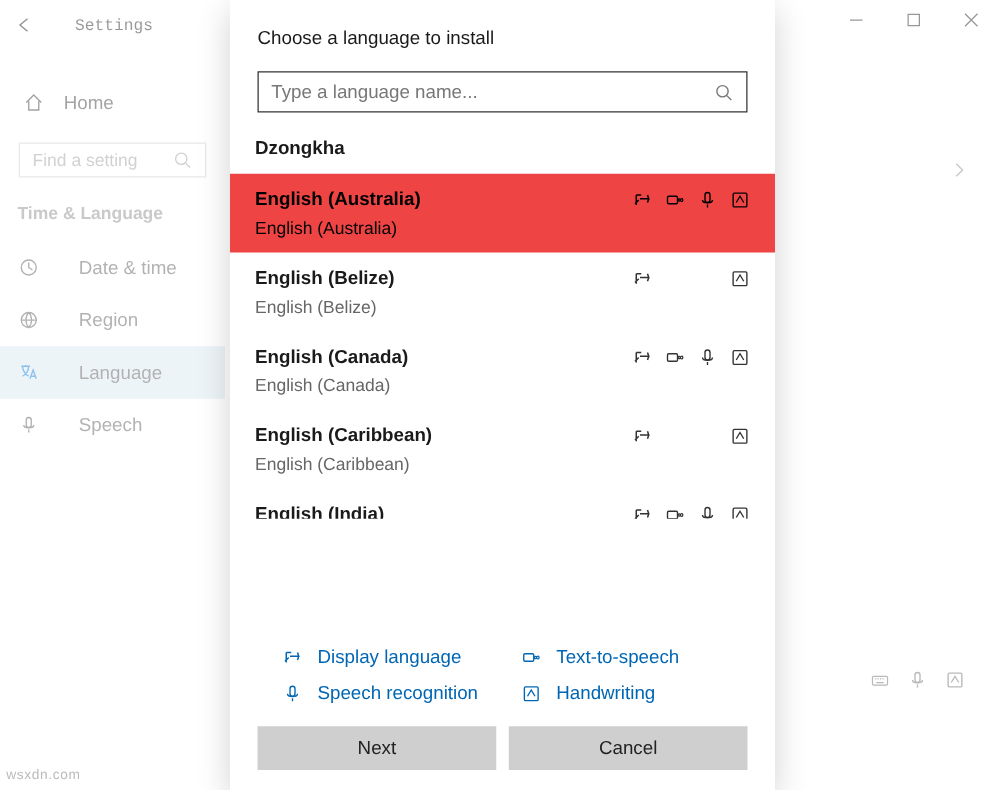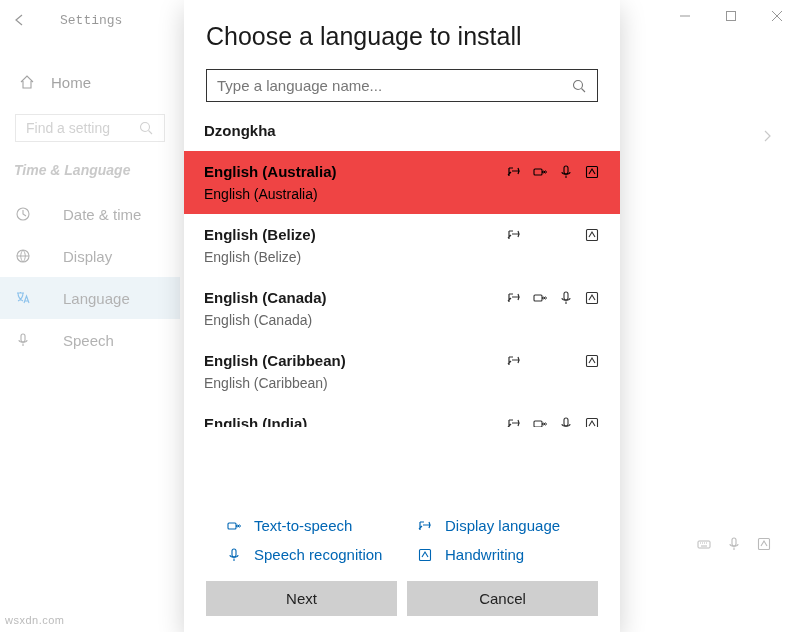--- a/index.html
+++ b/index.html
@@ -10,37 +10,37 @@
   .back-btn { width: 40px; height: 40px; display: flex; align-items: center; justify-content: center; }
   .title { margin-left: 20px; font-size: 13px; font-family: Liberation Mono, monospace; }
   .win-controls { position: absolute; top: 0; right: 0; display: flex; }
   .win-btn { width: 46px; height: 32px; display: flex; align-items: center; justify-content: center; }
 
   
   .main { display: flex; position: absolute; top: 40px; left: 0; right: 0; bottom: 0; }
   .sidebar { width: 180px; padding-top: 25px; }
   .home { display: flex; align-items: center; padding: 8px 18px; gap: 15px; color: #333; font-size: 15px; }
   .search-box { margin: 15px 15px 20px 15px; border: 1px solid #ccc; padding: 5px 10px; display: flex; align-items: center; justify-content: space-between; color: #999; font-size: 14px; }
-  .section-hdr { font-size: 14px; font-weight: 600; color: #888; padding: 0 18px 15px 14px; font-style: italic; }
+  .section-hdr { font-size: 14px; font-weight: 600; color: #888; padding: 0 18px 15px 14px; }
   .nav-item { display: flex; align-items: center; padding: 12px 14px; gap: 31px; color: #555; font-size: 15px; }
   .nav-item.active { background: #d8e6f0; align-items: flex-end; }
   .nav-icon { width: 18px; height: 18px; display: inline-flex; align-items: center; justify-content: center; }
 
   .content { flex: 1; padding: 35px 25px; color: #444; font-size: 15px; line-height: 1.5; }
   .content a { color: #0078d4; text-decoration: none; }
   .content-footer-icons { position: absolute; right: 28px; bottom: 80px; display: flex; gap: 14px; color: #666; }
   .chevron-right { position: absolute; right: 25px; top: 128px; color: #888; }
 
   
   .dim { position: absolute; inset: 0; background: rgba(255,255,255,0.55); }
 
   
   .dialog { position: absolute; top: 0; left: 184px; width: 436px; height: 632px; background: #fff;
             box-shadow: 0 8px 25px rgba(0,0,0,0.18); display: flex; flex-direction: column; padding-top: 22px; }
-  .dlg-title { font-size: 25px; font-weight: 400; padding: 0 22px 18px 22px; }
+  .dlg-title { font-size: 15px; font-weight: 400; padding: 0 22px 18px 22px; }
   .lang-search { margin: 0 22px 8px 22px; border: 1.5px solid #333; padding: 7px 10px; display: flex; align-items: center; justify-content: space-between; color: #777; font-size: 15px; }
   .lang-list { flex: 1; overflow: hidden; }
   .lang-row { padding: 12px 20px; }
   .lang-row.sel { background: #ef4444; }
   .lang-row .row-top { display: flex; align-items: center; justify-content: space-between; }
   .lang-row .name { font-size: 15px; font-weight: 600; }
   .lang-row.sel .name, .lang-row.sel .native { color: #000; }
   .lang-row .native { font-size: 14px; color: #666; margin-top: 6px; }
   .cap-icons { display: flex; gap: 10px; color: #333; }
   .cap-icons.sel { color: #000; }
@@ -165,21 +165,21 @@
           </svg>
         </span>
       <span>Date &amp; time</span>
     </div>
     <div class="nav-item">
       <span class="nav-icon">
           <svg class="ic" viewBox="0 0 16 16">
             <use href="#i-globe"></use>
           </svg>
         </span>
-      <span>Display</span>
+      <span>Region</span>
     </div>
     <div class="nav-item active">
       <span class="nav-icon" style="color:#0078d4">
           <svg class="ic" viewBox="0 0 16 16">
             <use href="#i-lang"></use>
           </svg>
         </span>
       <span>Language</span>
     </div>
     <div class="nav-item">
@@ -323,29 +323,29 @@
               <use href="#i-hand"></use>
             </svg>
           </div>
         </div>
       </div>
     </div>
 
   <div class="legend">
     <div class="legend-item">
       <svg class="ic" viewBox="0 0 16 16">
+          <use href="#i-display"></use>
+        </svg>
+      <span>Display language</span>
+    </div>
+    <div class="legend-item">
+      <svg class="ic" viewBox="0 0 16 16">
           <use href="#i-tts"></use>
         </svg>
       <span>Text-to-speech</span>
-    </div>
-    <div class="legend-item">
-      <svg class="ic" viewBox="0 0 16 16">
-          <use href="#i-display"></use>
-        </svg>
-      <span>Display language</span>
     </div>
     <div class="legend-item">
       <svg class="ic" viewBox="0 0 16 16">
           <use href="#i-mic"></use>
         </svg>
       <span>Speech recognition</span>
     </div>
     <div class="legend-item">
       <svg class="ic" viewBox="0 0 16 16">
           <use href="#i-hand"></use>

